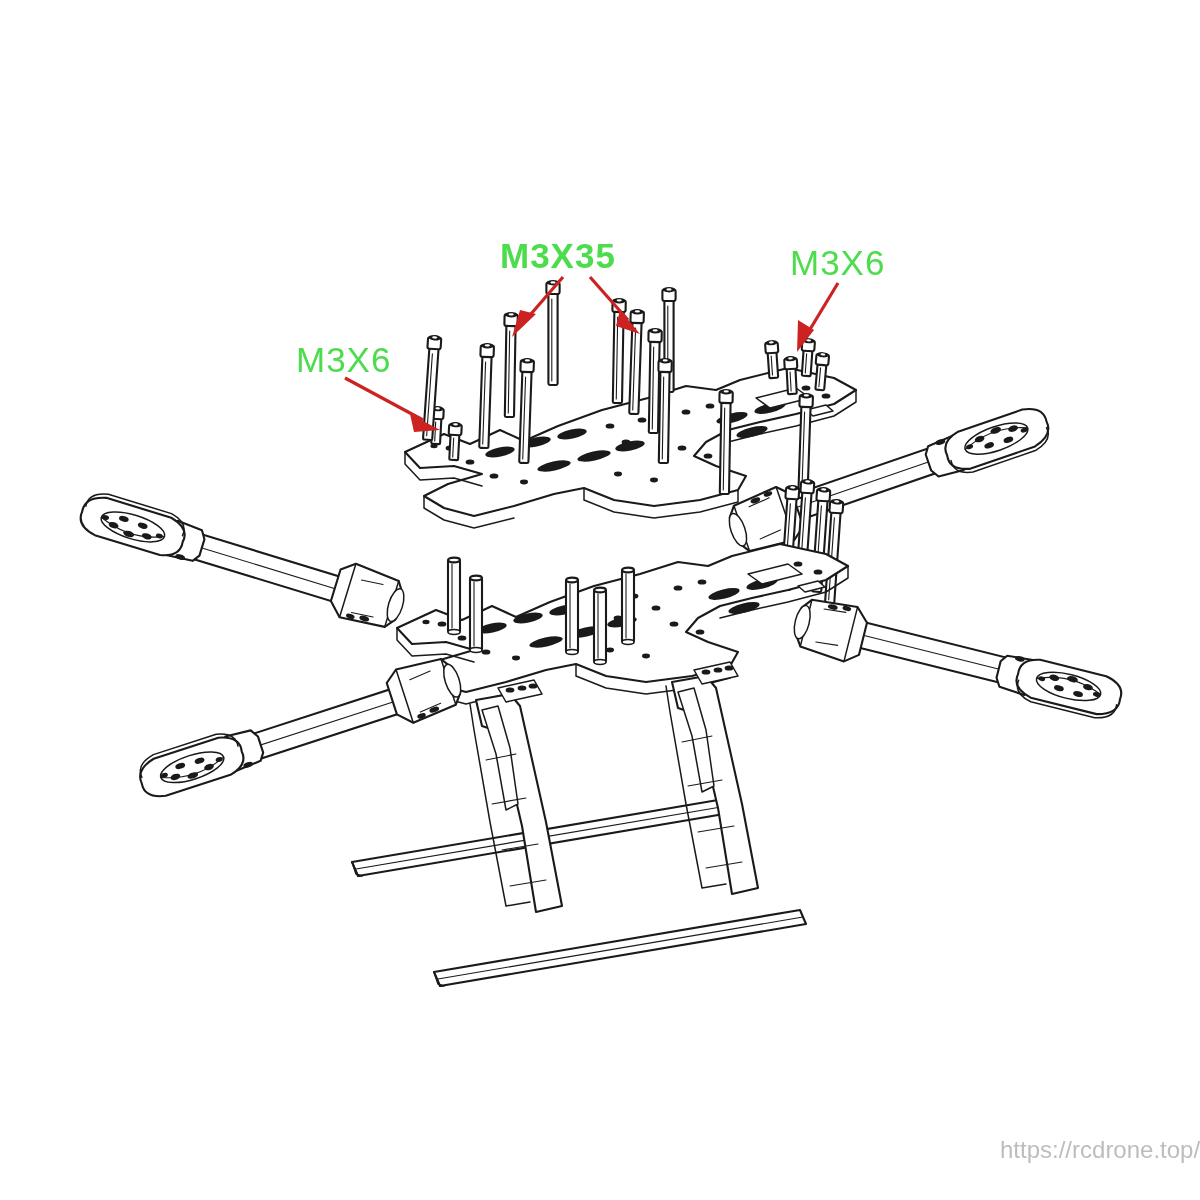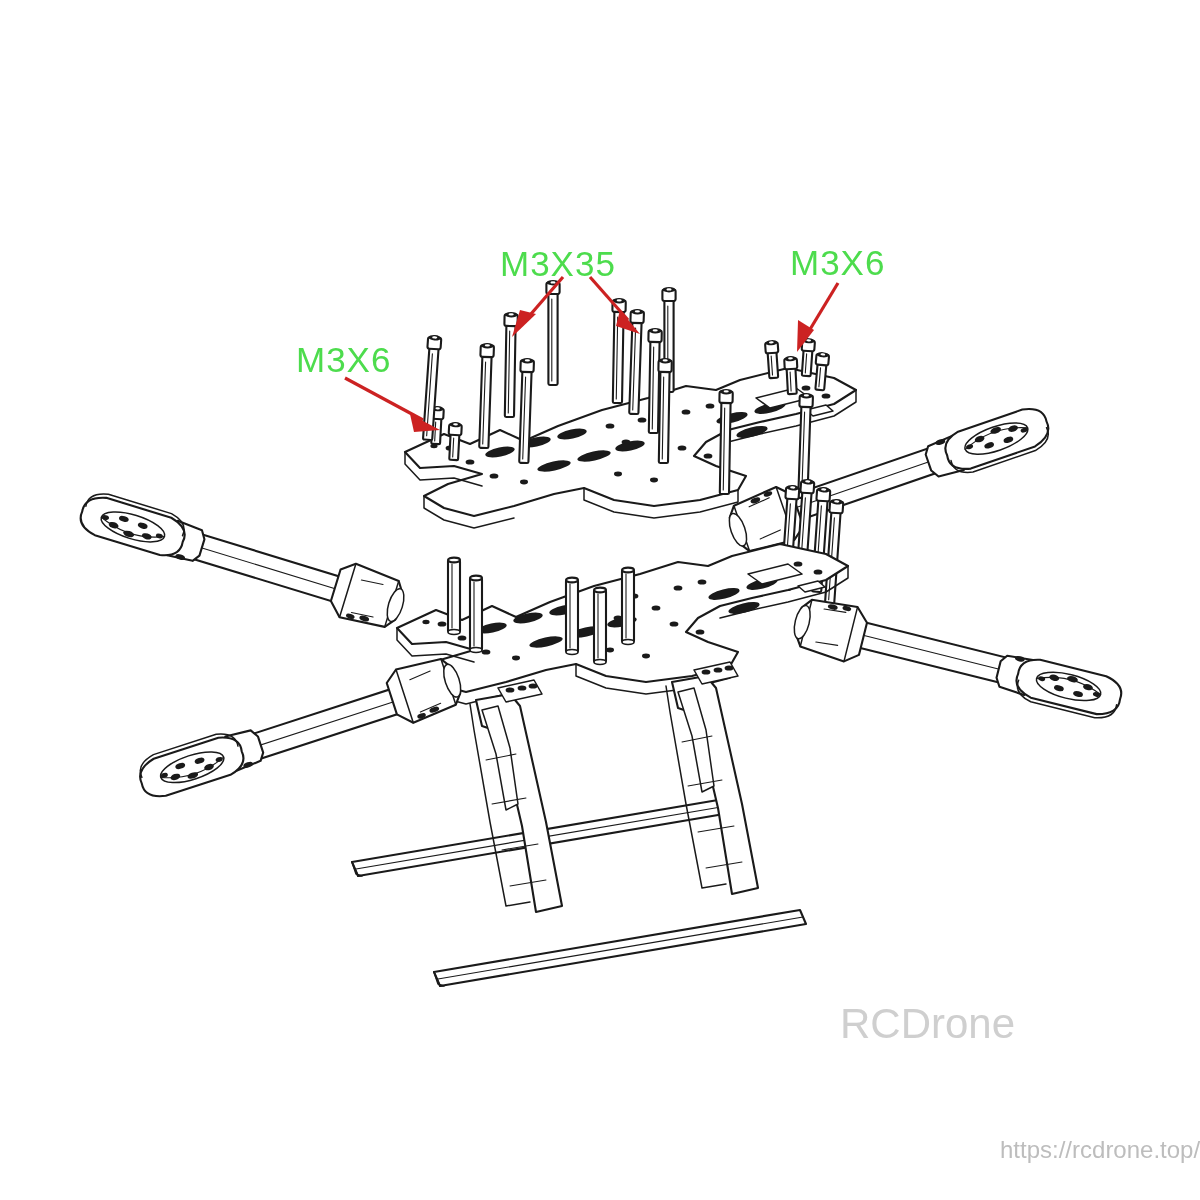--- a/index.html
+++ b/index.html
@@ -317,21 +317,20 @@
 
       <g>
         <line x1="838" y1="283" x2="806" y2="336" stroke-width="3.2"></line>
         <polygon points="797,352 798,320 814,330" stroke="none"></polygon>
       </g>
     </g>
   </svg>
 
   <div class="lbl callout-label" style="left:296px;top:340px;">M3X6</div>
 
-  <div class="lbl callout-label" style="left:500px;top:244px;">M3X35</div>
+  <div class="lbl callout-label" style="left:500px;top:236px;font-weight:bold;">M3X35</div>
 
   <div class="lbl callout-label" style="left:790px;top:243px;">M3X6</div>
 
-  <div id="wm-brand">RCDrone</div>
 
   <div id="wm-url">https://rcdrone.top/</div>
 
 </div>
 
 </body></html>

